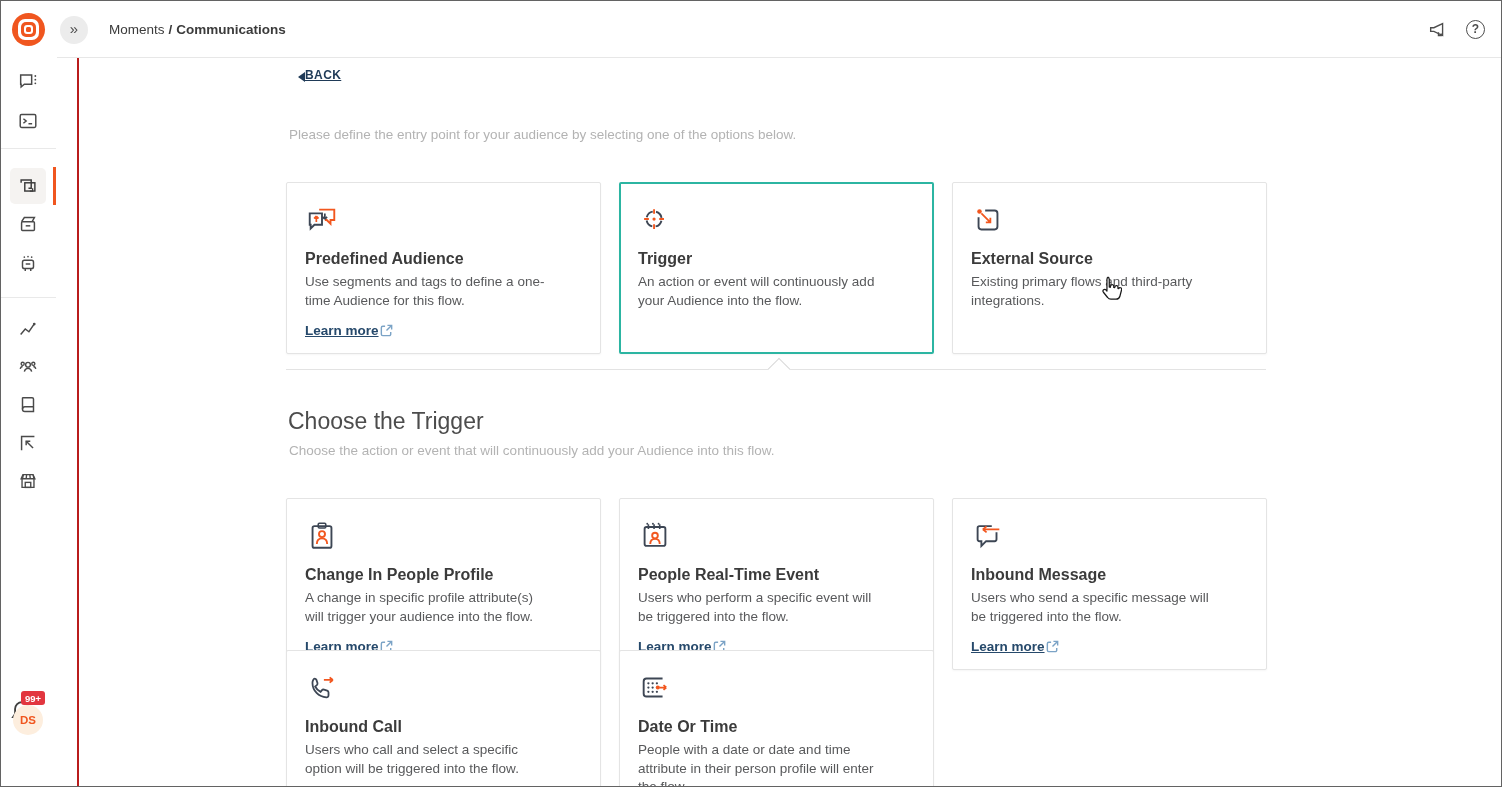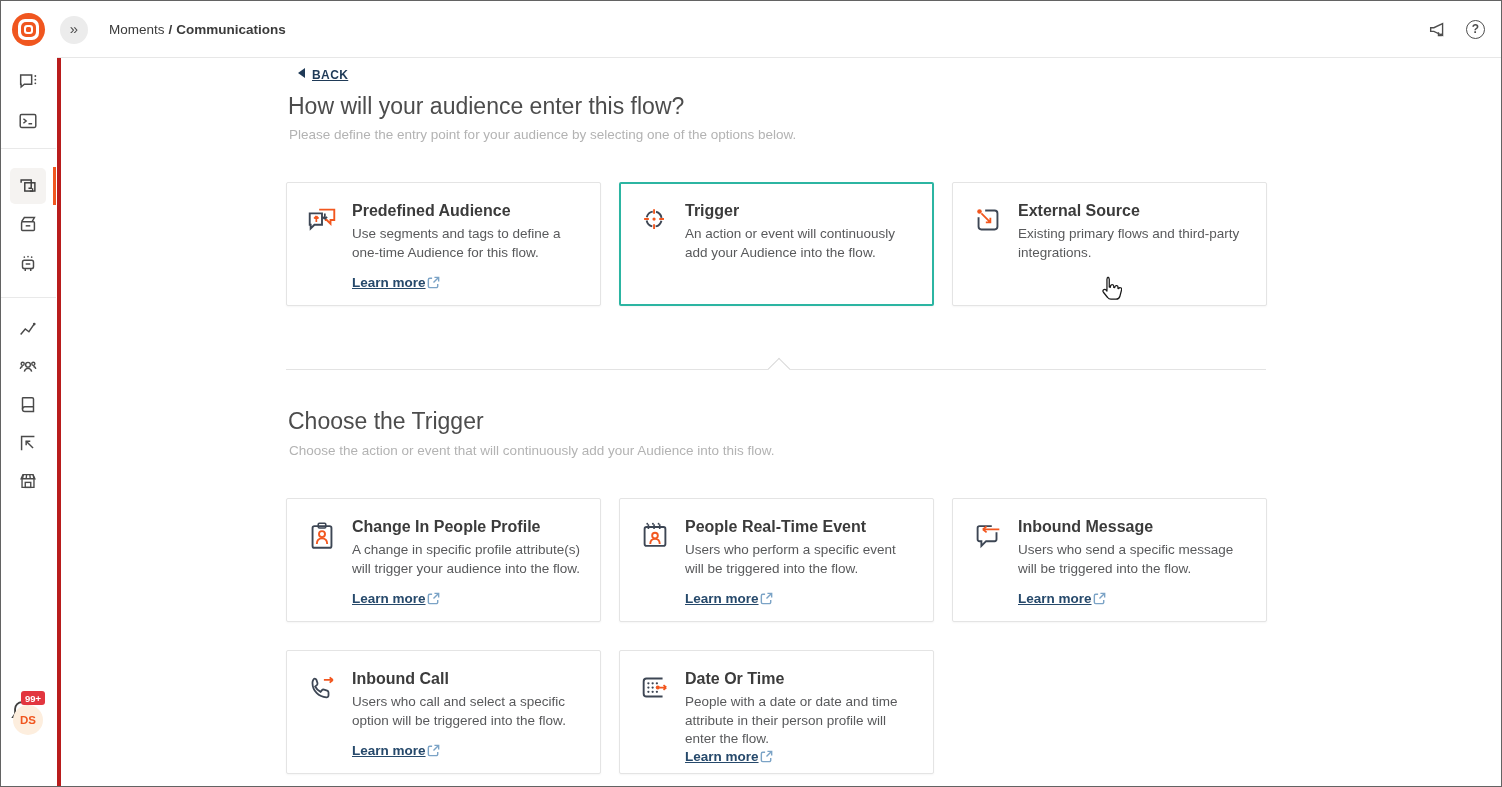--- a/index.html
+++ b/index.html
@@ -29,49 +29,49 @@
     cursor:pointer; user-select:none;
   }
   .breadcrumb{ position:absolute; left:52px; top:0; height:57px; display:flex; align-items:center; font-size:13.5px; color:#3b3b3b; }
   .breadcrumb .seg{ font-weight:400; }
   .breadcrumb .sep{ margin:0 4px; font-weight:700; }
   .breadcrumb .cur{ font-weight:700; }
   .topbar-icons{ position:absolute; right:16px; top:0; height:57px; display:flex; align-items:center; gap:17px; }
   .help-circle{ width:19px; height:19px; border:1.6px solid #4d4d4d; border-radius:50%; color:#4d4d4d;
     font-size:12px; font-weight:700; text-align:center; line-height:16px; }
   
-  .sidebar{ position:absolute; left:0; top:0; width:60px; height:100%; background:#fff; border-right:4px solid #b91c1c; }
+  .sidebar{ position:absolute; left:0; top:0; width:78px; height:100%; background:#fff; border-right:2px solid #b91c1c; }
   .side-item{ position:absolute; left:9px; width:36px; height:36px; display:flex; align-items:center; justify-content:center; border-radius:5px; cursor:pointer; }
   .side-item.active{ background:#f5f3f1; }
   .active-bar{ position:absolute; left:52px; top:166px; width:3px; height:38px; background:#f0561f; }
   .side-div{ position:absolute; left:0; width:55px; height:1px; background:#e9e9e9; }
   .bell-wrap{ position:absolute; left:6px; top:696px; width:34px; height:30px; cursor:pointer; }
   .badge{
     position:absolute; left:20px; top:690px; background:#e2363f; color:#fff;
     font-size:9.5px; font-weight:700; padding:1.5px 4px; border-radius:3px; z-index:3; cursor:pointer;
   }
   .avatar{
     position:absolute; left:12px; top:704px; width:30px; height:30px; border-radius:50%;
     background:#fdeede; color:#f0561f; font-size:11.5px; font-weight:700;
     display:flex; align-items:center; justify-content:center; cursor:pointer;
   }
   
   .back-link{
     position:absolute; left:297px; top:67px; color:#1f3a57; font-size:12px; font-weight:700;
-    letter-spacing:.4px; display:flex; align-items:flex-start; gap:7px; cursor:pointer;
+    letter-spacing:.4px; display:flex; align-items:flex-end; cursor:pointer;
   }
   .back-link .tri{ width:0; height:0; border-top:5px solid transparent; border-bottom:5px solid transparent; border-right:7px solid #1f3a57; }
   .back-link .lbl{ text-decoration:underline; }
   .h1{ position:absolute; left:287px; font-size:23px; font-weight:400; color:#4c4c4c; }
   .sub{ position:absolute; left:288px; font-size:13.5px; color:#b3b3b3; }
   .cards-row{ position:absolute; left:285px; display:flex; gap:18px; }
   .card{
-    width:315px; height:124px; background:#fff; border:1px solid #e4e4e4; border-radius:2px;
+    width:315px; height:172px; background:#fff; border:1px solid #e4e4e4; border-radius:2px;
     box-shadow:0 1px 2px rgba(0,0,0,.04); padding:19px 16px 15px 18px;
-    display:flex; gap:13px; cursor:pointer;
+    display:flex; gap:13px; cursor:pointer;flex-direction:column;
   }
   .card.selected{ border:2px solid #2cb5a2; padding:18px 15px 14px 17px; }
   .card .ic{ flex:0 0 34px; margin-top:1px; }
   .card .txt{ display:flex; flex-direction:column; flex:1; }
   .card .ttl{ font-size:16px; font-weight:700; color:#3b3b3b; margin-bottom:5px; }
   .card .dsc{ font-size:13.5px; color:#58595b; line-height:18.5px; max-width:250px; }
   .learn{ margin-top:auto; display:flex; align-items:center; cursor:pointer; }
   .learn .lt{ color:#26496b; font-size:13.5px; font-weight:700; text-decoration:underline; }
   .divider{ position:absolute; left:285px; top:368px; width:980px; height:1px; background:#e3e3e3; }
   .notch{
@@ -235,21 +235,20 @@
       </span>
       <span class="help-circle">?</span>
     </div>
   </div>
 
   <div class="back-link">
     <span class="tri"></span>
     <span class="lbl">BACK</span>
   </div>
 
-  <div class="h1" style="top:92px">How will your audience enter this flow?</div>
   <div class="sub" style="top:126px">Please define the entry point for your audience by selecting one of the options below.</div>
 
   <div class="cards-row" style="top:181px">
 
     <div class="card">
       <span class="ic">
         <svg width="34" height="34" viewBox="0 0 36 36" fill="none" stroke-width="2">
           <path d="M5 11h13v12H10l-4 4v-4H5z" stroke="#3d4654"></path>
           <path d="M15 7h16v11h-4v4l-4-4h-2" stroke="#f2571f"></path>
           <path d="M12 20v-6M12 14l-2.4 2.4M12 14l2.4 2.4" stroke="#f2571f" stroke-width="1.8"></path>

